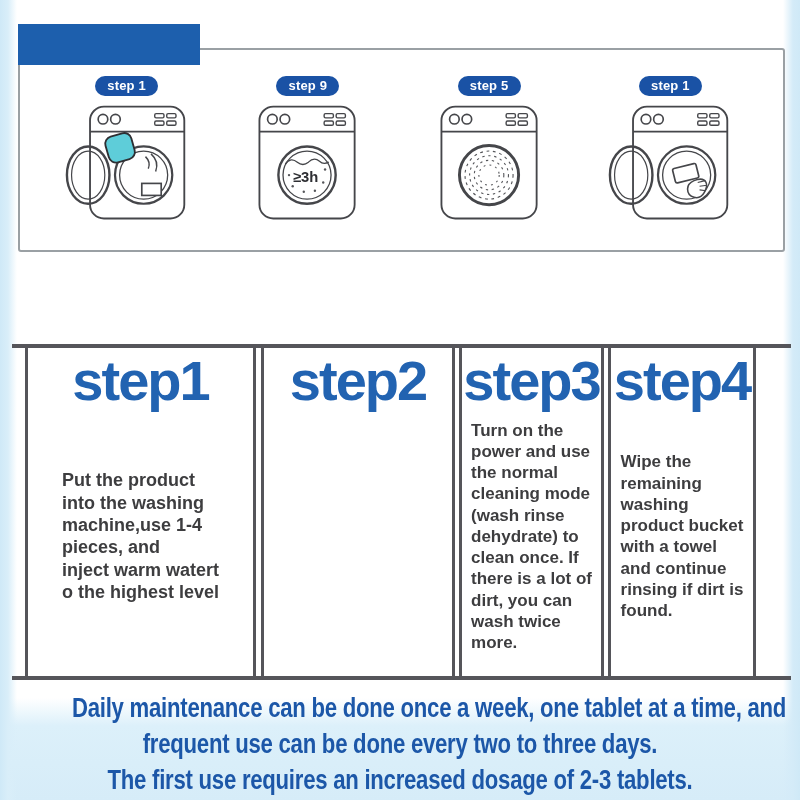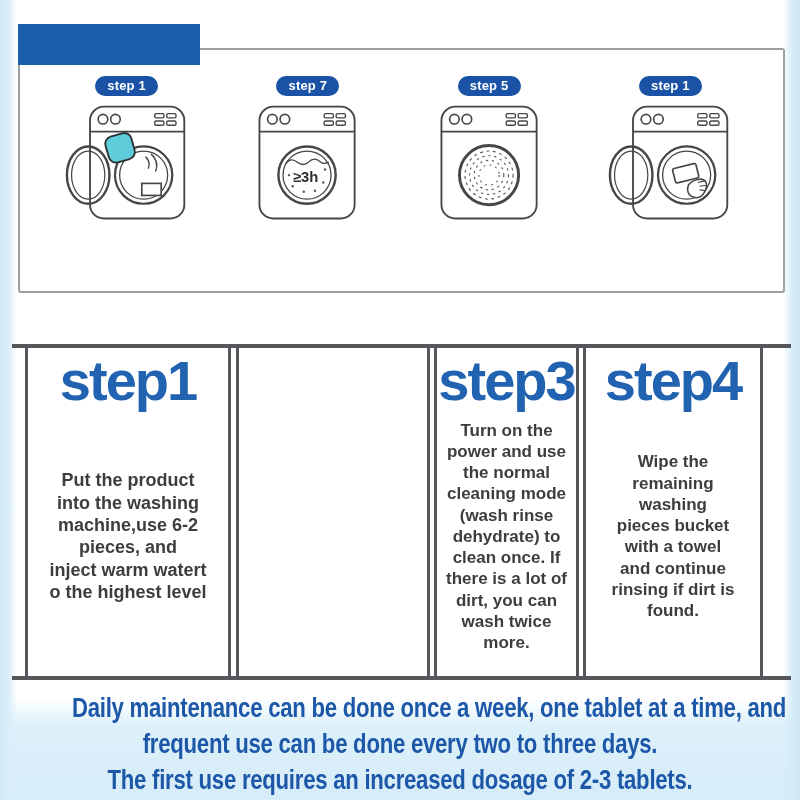--- a/index.html
+++ b/index.html
@@ -12,21 +12,21 @@
       linear-gradient(90deg,#cfe9f7 0px,#d9eef9 8px,rgba(255,255,255,0) 17px,rgba(255,255,255,0) 783px,#d4ebf8 793px,#cfe9f7 800px),
       linear-gradient(180deg,#ffffff 0px,#ffffff 698px,#dcf0fa 726px,#d6ecf8 800px);
   }
   
   .accent-bar{
     position:absolute;left:18px;top:24px;width:182px;height:41px;
     background:#1d5fad;z-index:3;
   }
   
   .panel{
-    position:absolute;left:18px;top:48px;width:767px;height:245px;
+    position:absolute;left:18px;top:48px;width:767px;height:204px;
     box-sizing:border-box;background:#fff;
     border:2px solid #9aa0a4;border-radius:3px;z-index:2;
     display:flex;justify-content:space-around;align-items:flex-start;
     padding:26px 22px 0 16px;
   }
   .step-group{display:flex;flex-direction:column;align-items:center;width:25%;}
   .badge{
     background:#1a52a5;color:#ffffff;font-weight:bold;font-size:13px;
     line-height:1;padding:3px 12px 4px;border-radius:12px;margin-bottom:7px;
     letter-spacing:.2px;
@@ -39,31 +39,31 @@
     position:absolute;left:12px;top:344px;width:779px;height:336px;
     box-sizing:border-box;z-index:2;
     border-top:4px solid #55555a;border-bottom:4px solid #55555a;
     display:flex;align-items:stretch;padding-left:13px;background:transparent;
   }
   .col{
     box-sizing:border-box;background:#fff;
     border-left:3px solid #55555a;border-right:3px solid #55555a;
     display:flex;flex-direction:column;align-items:center;
   }
-  .c1{width:206px;}
+  .c1{width:231px;}
   .c2{width:194px;margin-left:5px;}
   .c3{width:145px;margin-left:4px;}
-  .c4{width:180px;margin-left:4px;}
+  .c4{width:148px;margin-left:4px;}
   .col-heading{
     margin:4px 0 0;font-size:56px;font-weight:bold;color:#2263b1;
     line-height:1.05;letter-spacing:-2px;
   }
   .col-body{
     flex:1;display:flex;align-items:center;margin:0;
-    text-align:center;font-weight:bold;color:#3d3d3f;
+    font-weight:bold;color:#3d3d3f;
     white-space:pre-line;padding:0 4px 14px;
   }
   .c1 .col-body{font-size:18px;line-height:1.24;}
   .c2 .col-body,.c3 .col-body,.c4 .col-body{font-size:17px;line-height:1.25;}
   
   .footer{
     position:absolute;left:0;top:690px;width:800px;z-index:2;
     text-align:center;color:#1c57a8;font-weight:bold;font-size:27px;
     line-height:36px;letter-spacing:-.3px;
     transform:scaleX(.82);transform-origin:400px 0;
@@ -101,21 +101,21 @@
           <ellipse cx="2" cy="78" rx="18" ry="26" stroke-width="1.3"></ellipse>
           <path d="M64 58 q6 6 3 13" stroke-width="1.6"></path>
           <path d="M70 55 q9 8 5 19" stroke-width="1.6"></path>
           <rect x="60" y="87" width="21" height="13" stroke-width="1.8" fill="#fff"></rect>
           <rect x="22" y="34" width="29" height="29" rx="8" fill="#5ecdd9" stroke="#2e2f33" stroke-width="2" transform="rotate(-16 36.5 48.5)"></rect>
         </g>
       </svg>
     </div>
 
     <div class="step-group">
-      <span class="badge">step 7</span>
+      <span class="badge">step 9</span>
       <svg class="machine m-std" viewBox="0 0 120 132">
         <g class="ln" stroke-width="2">
           <rect x="8" y="4" width="103" height="121" rx="15" fill="#fff"></rect>
           <line x1="8" y1="31" x2="111" y2="31" stroke-width="1.8"></line>
           <circle cx="22" cy="17.5" r="5.2" stroke-width="1.8"></circle>
           <circle cx="35.5" cy="17.5" r="5.2" stroke-width="1.8"></circle>
           <g stroke-width="1.5">
             <rect x="78" y="11.5" width="10" height="4.6" rx="1.5"></rect>
               <rect x="91" y="11.5" width="10" height="4.6" rx="1.5"></rect>
             <rect x="78" y="19.5" width="10" height="4.6" rx="1.5"></rect>
@@ -187,47 +187,48 @@
       </svg>
     </div>
 
   </section>
 
   <section class="table">
     <div class="col c1">
       <h2 class="col-heading">step1</h2>
       <p class="col-body">Put the product
 into the washing
-machine,use 6-2
+machine,use 1-4
 pieces, and
 inject warm watert
 o the highest level</p>
     </div>
     <div class="col c2">
+      <h2 class="col-heading">step2</h2>
     </div>
     <div class="col c3">
       <h2 class="col-heading">step3</h2>
       <p class="col-body">Turn on the
 power and use
 the normal
 cleaning mode
 (wash rinse
 dehydrate) to
 clean once. If
 there is a lot of
 dirt, you can
 wash twice
 more.</p>
     </div>
     <div class="col c4">
       <h2 class="col-heading">step4</h2>
       <p class="col-body">Wipe the
 remaining
 washing
-pieces bucket
+product bucket
 with a towel
 and continue
 rinsing if dirt is
 found.</p>
     </div>
   </section>
 
   <footer class="footer">
     <div class="footer-line">Daily maintenance can be done once a week, one tablet at a time, and</div>
     <div class="footer-line">frequent use can be done every two to three days.</div>

